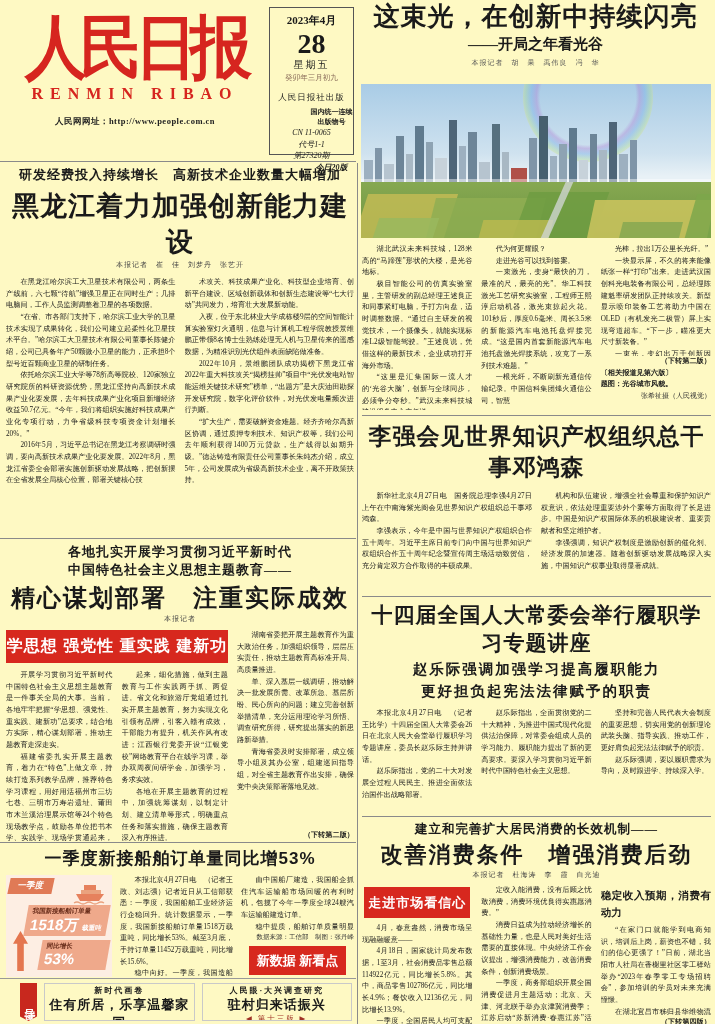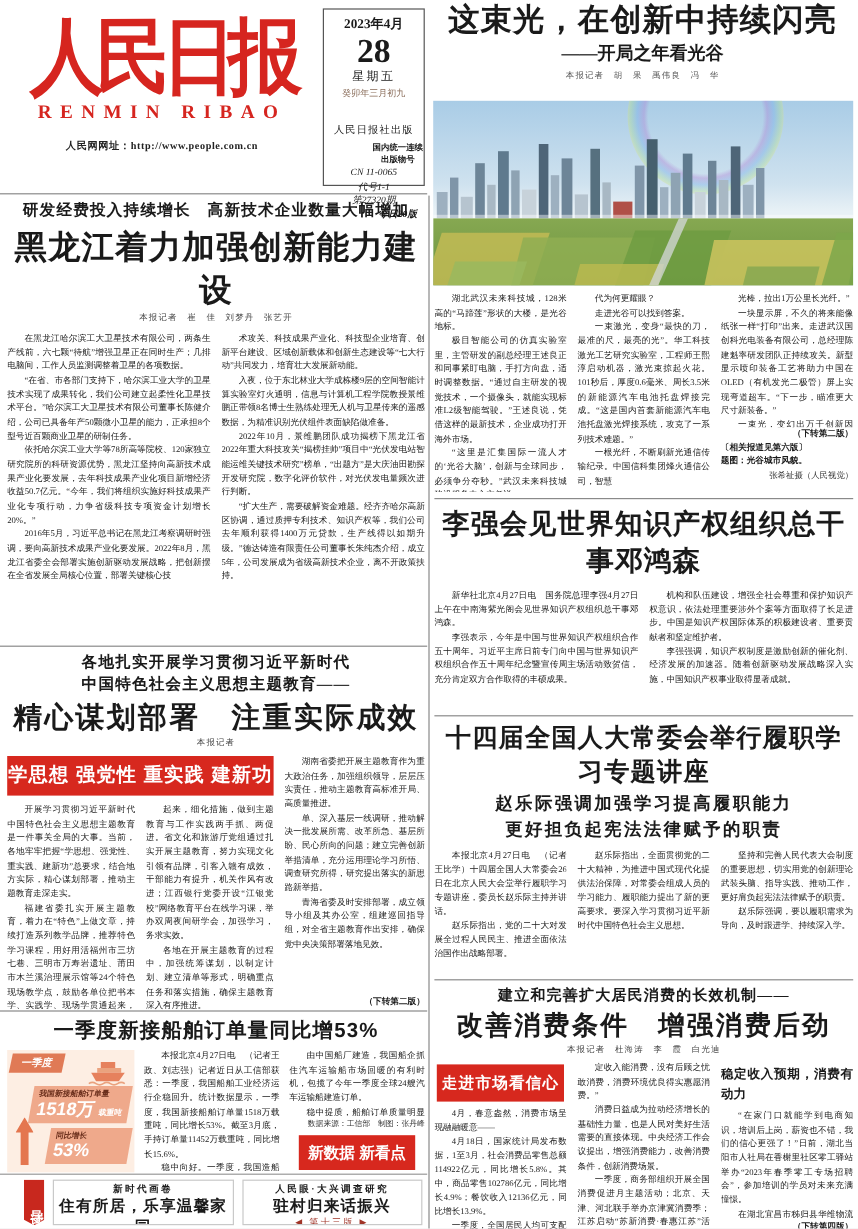--- a/index.html
+++ b/index.html
@@ -1,37 +1,37 @@
 <!DOCTYPE html>
 <html><head>
 <meta charset="utf-8">
 <style>
   html,body{margin:0;padding:0;background:#e8e8e8;}
-  .page{position:relative;width:715px;height:1024px;background:#ffffff;overflow:hidden;
+  .page{position:relative;width:715px;height:1024px;background:#fef9c3;overflow:hidden;
         font-family:"Liberation Serif","DejaVu Serif",serif;color:#1a1a1a;margin:0 auto;}
   .sans{font-family:"Liberation Sans","DejaVu Sans",sans-serif;}
   .abs{position:absolute;}
   .hr{position:absolute;height:1px;background:#8a8a8a;}
   .vr{position:absolute;width:1px;background:#8a8a8a;}
 
   
   .masthead{left:6px;top:4px;width:258px;height:152px;text-align:center;}
   .mh-title{font-size:62px;font-weight:bold;color:#d6251f;letter-spacing:-7px;line-height:1.05;
             margin-top:10px;transform:scaleY(1.12);font-family:"DejaVu Serif",serif;}
   .mh-latin{font-size:16px;font-weight:bold;color:#d6251f;letter-spacing:7px;margin-top:6px;}
   .mh-site{font-size:8.5px;font-weight:bold;color:#222;margin-top:13px;letter-spacing:.5px;}
 
   
   .datebox{left:269px;top:7px;width:85px;height:148px;border:1px solid #555;box-sizing:border-box;
            text-align:center;font-size:8px;line-height:1.45;padding-top:5px;}
   .db-ym{font-size:11px;font-weight:bold;}
   .db-day{font-size:28px;font-weight:bold;line-height:1.05;}
   .db-week{font-size:10px;letter-spacing:2px;}
   .db-lunar{font-size:7.5px;color:#8a6d5a;}
-  .db-pub{font-size:8.5px;margin-top:18px;letter-spacing:1px;}
+  .db-pub{font-size:8.5px;margin-top:7px;letter-spacing:1px;}
   .db-small{font-size:7px;margin-top:4px;}
   .db-line{font-size:8px;font-style:italic;}
   .db-bold{font-weight:bold;margin-left:40px;}
 
   
   .gg-head{left:360px;top:2px;width:351px;text-align:center;}
   .gg-h1{font-size:26px;font-weight:900;letter-spacing:1px;line-height:1.15;}
   .gg-h2{font-size:15px;font-weight:bold;margin-top:3px;}
   .gg-byline{font-size:7px;color:#555;margin-top:4px;letter-spacing:1px;}
 

